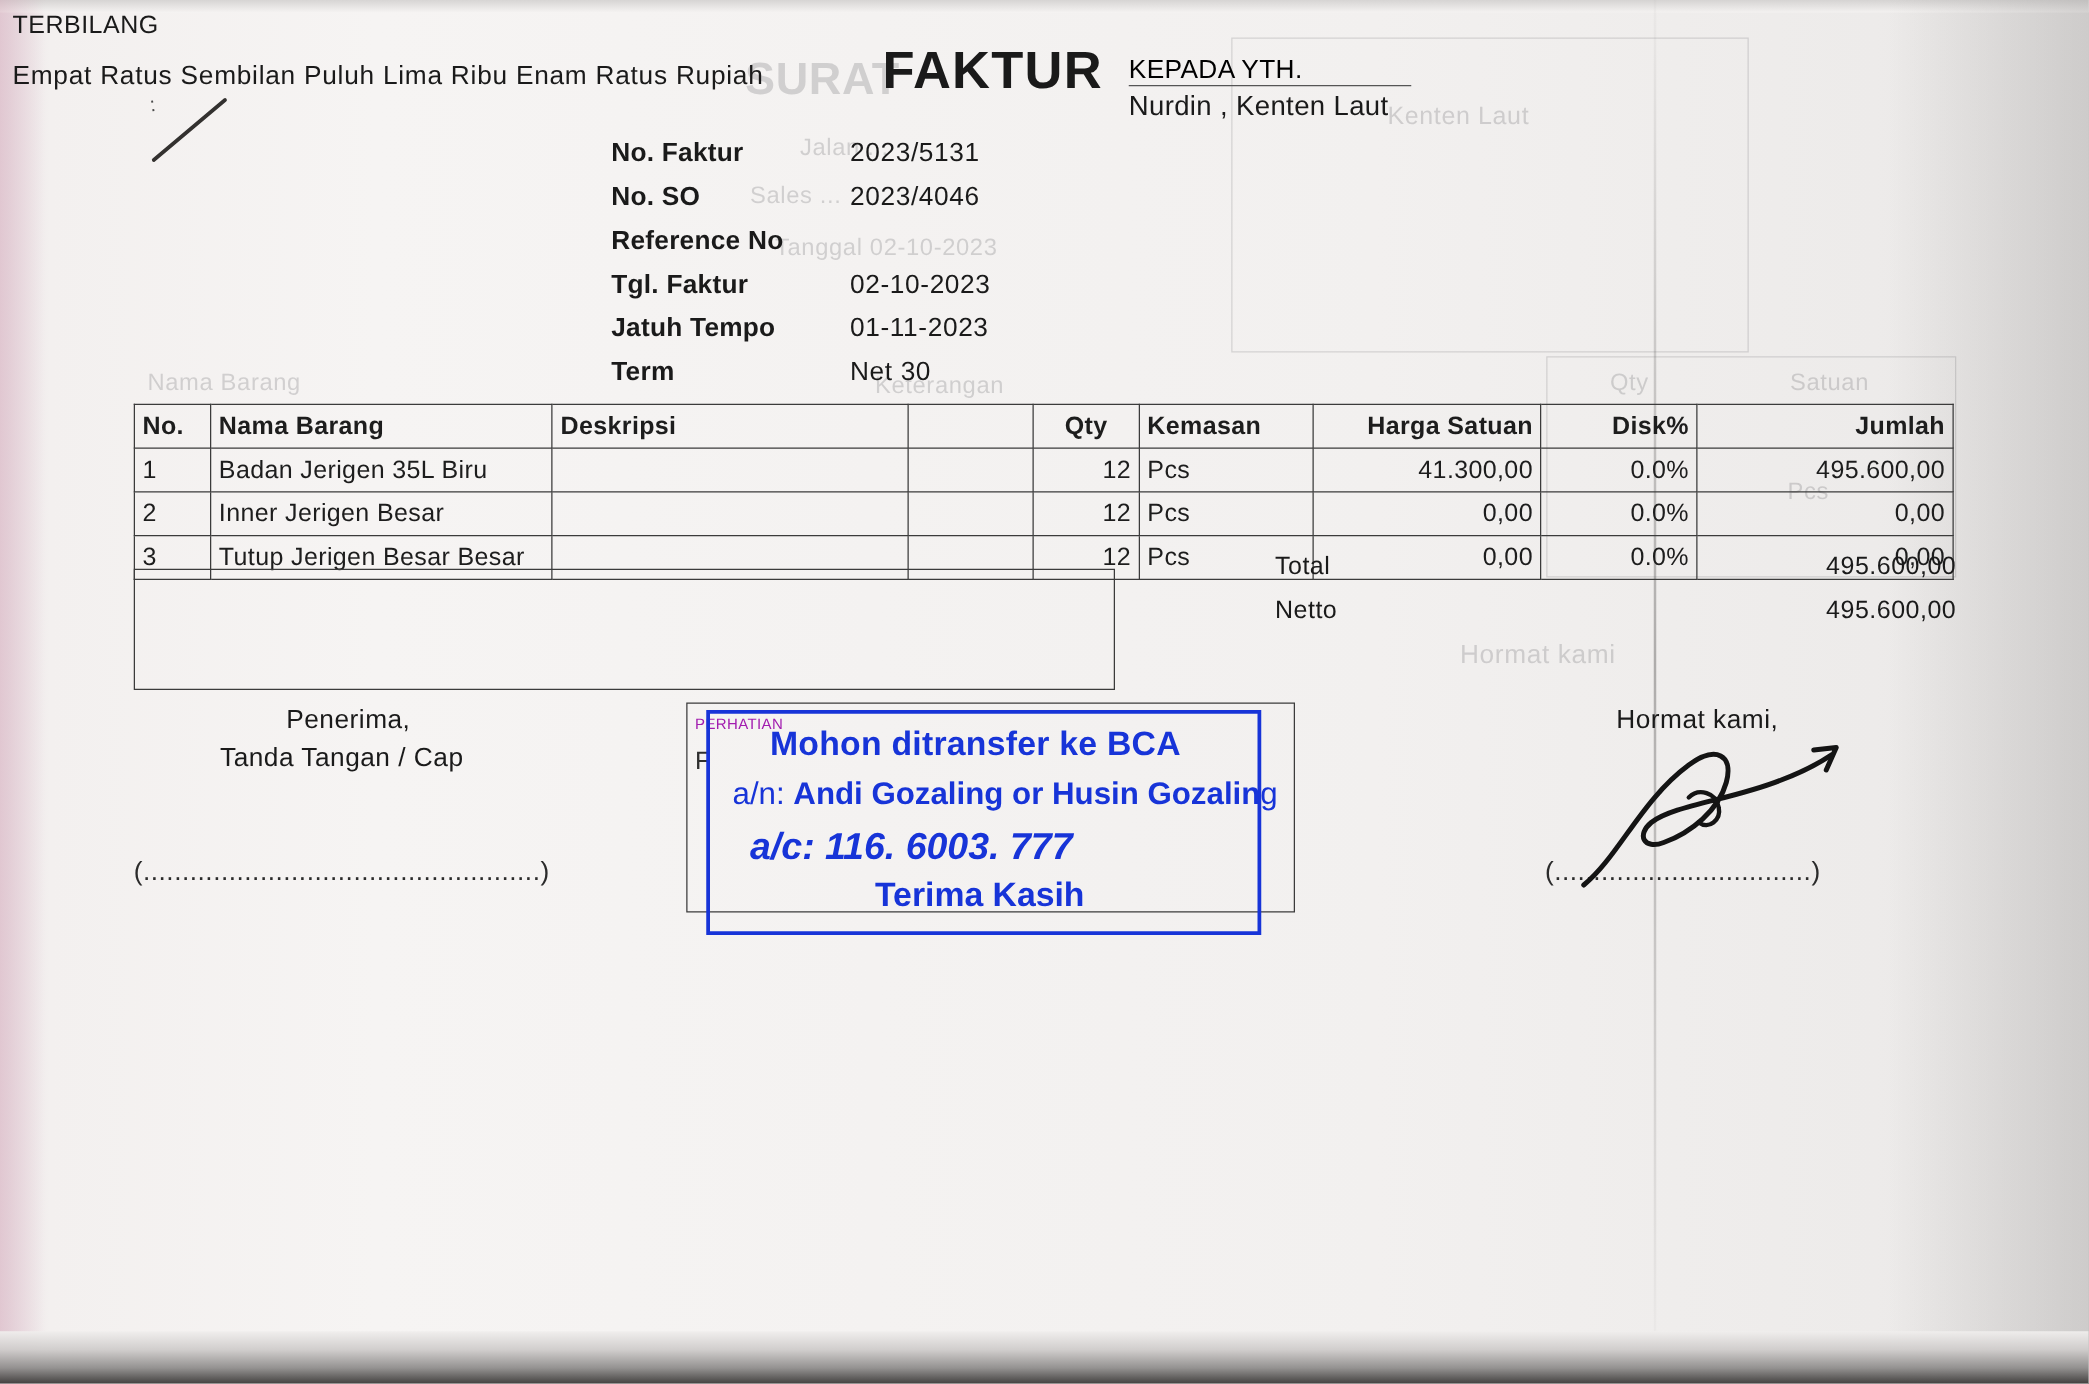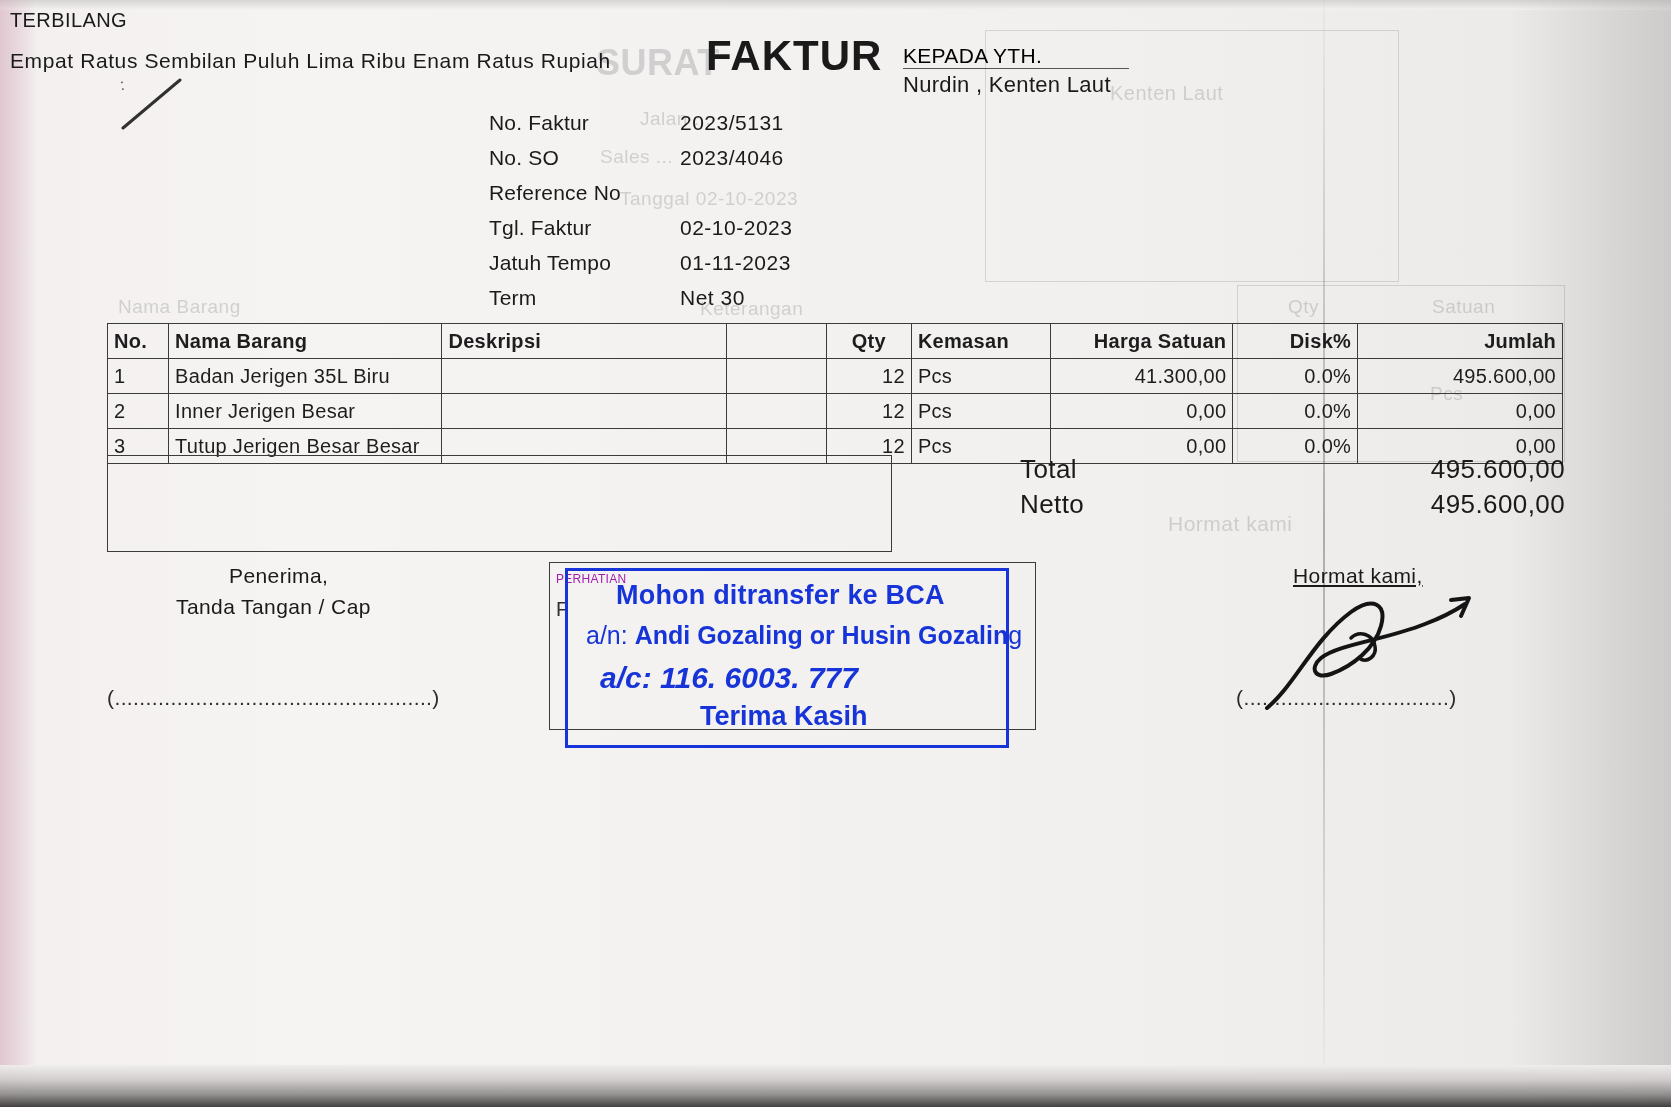--- a/index.html
+++ b/index.html
@@ -94,21 +94,21 @@
   .meta {
     position: absolute;
     left: 489px; top: 105px;
     font-size: 21px;
     line-height: 35px;
   }
   .meta .row { display: block; height: 35px; }
   .meta .lbl {
     display: inline-block;
     width: 191px;
-    font-weight: normal;
+    font-weight: bold;
     letter-spacing: .2px;
   }
   .meta .val {
     display: inline-block;
     font-weight: normal;
     letter-spacing: .5px;
   }
 
   
   table.items {
@@ -149,23 +149,23 @@
     position: absolute; left: 10px; top: 9px;
     font-size: 20px; letter-spacing: .4px;
   }
   .terbilang-text {
     position: absolute; left: 10px; top: 49px;
     font-size: 21px; letter-spacing: .6px;
   }
 
   .totals {
     position: absolute;
-    left: 1020px; top: 452px;
+    left: 1020px; top: 436px;
     width: 545px;
-    font-size: 26px;
+    font-size: 20px;
   }
   .totals .trow {
     display: flex; justify-content: space-between;
     height: 35px; align-items: center;
   }
   .totals .tlbl { letter-spacing: .4px; }
   .totals .tval { letter-spacing: .4px; }
 
   .sign-left-1 {
     position: absolute; left: 229px; top: 564px;
@@ -174,21 +174,21 @@
   .sign-left-2 {
     position: absolute; left: 176px; top: 595px;
     font-size: 21px; letter-spacing: .4px;
   }
   .sign-left-dots {
     position: absolute; left: 107px; top: 686px;
     font-size: 21px; letter-spacing: .4px; color: #2b2b2b;
   }
   .sign-right-1 {
     position: absolute; left: 1293px; top: 564px;
-    font-size: 21px; letter-spacing: .4px; text-decoration: underline;
+    font-size: 21px; letter-spacing: .4px;
   }
   .sign-right-dots {
     position: absolute; left: 1236px; top: 686px;
     font-size: 21px; letter-spacing: .4px; color: #2b2b2b;
   }
 
   .perhatian-box {
     position: absolute;
     left: 549px; top: 562px;
     width: 485px; height: 166px;

